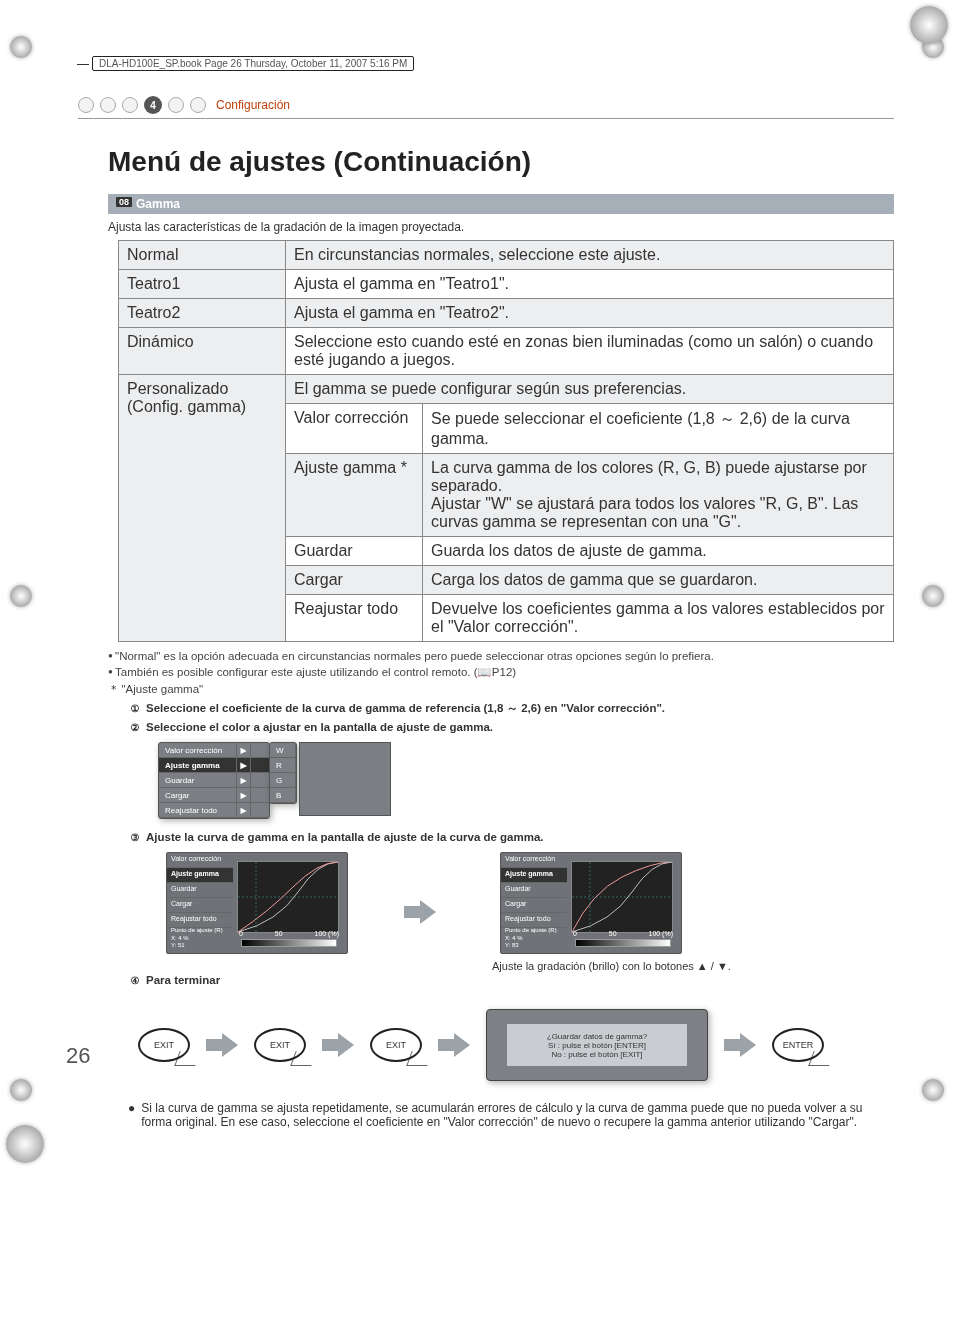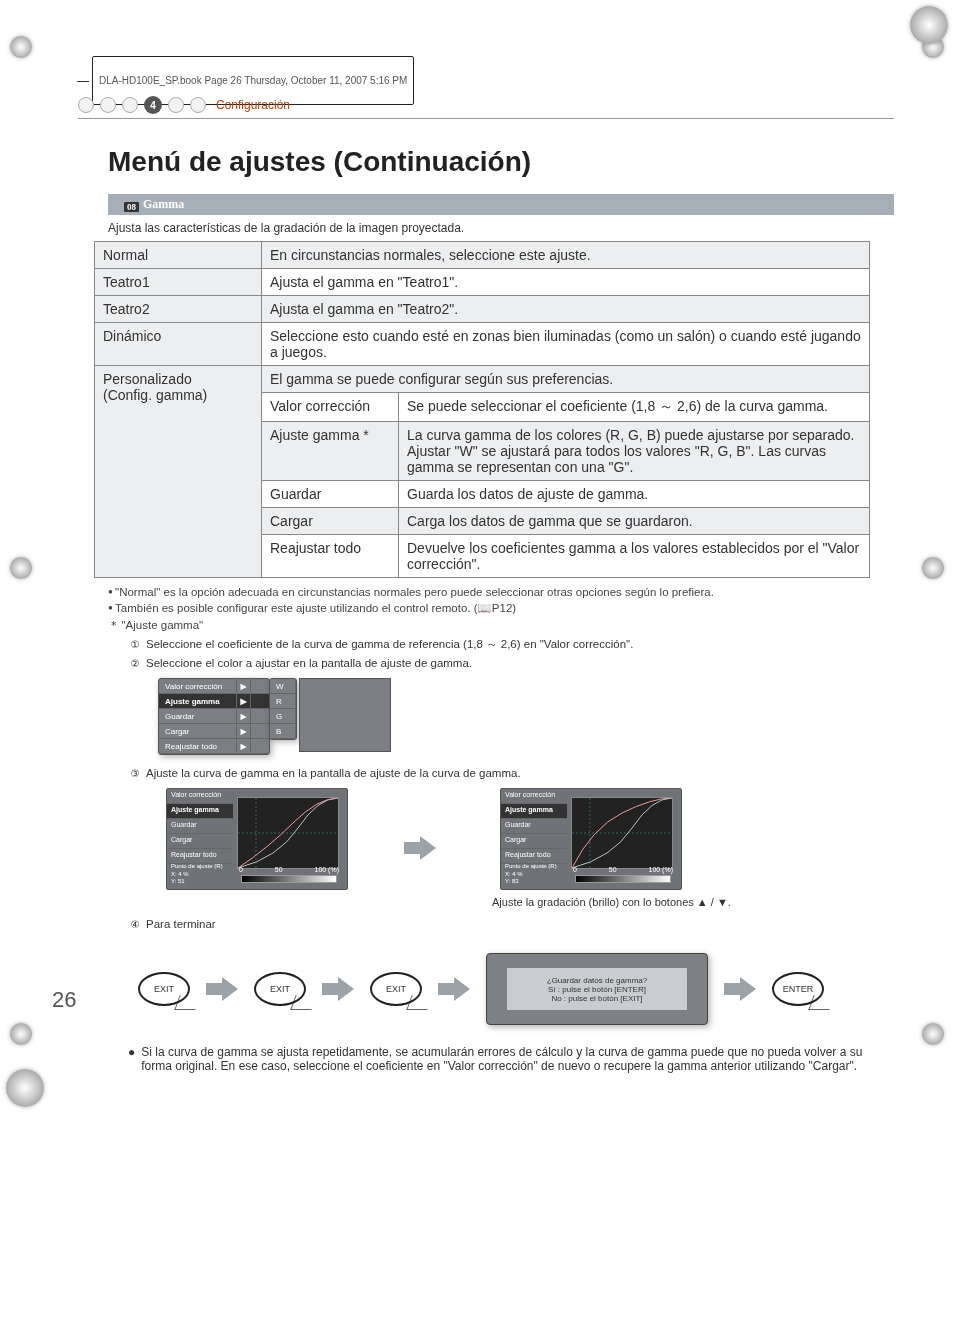--- a/index.html
+++ b/index.html
@@ -28,21 +28,21 @@
   .crop-xr { top: 50%; right: 10px; }
   .crop-big-l { width: 38px; height: 38px; bottom: 6px; left: 6px; }
   .crop-big-r { width: 38px; height: 38px; top: 6px; right: 6px; }
   .meta-line {
     position: absolute;
     top: 56px;
     left: 92px;
     font-size: 10px;
     color: #555;
     border: 1px solid #222;
-    padding: 18px 6px;
+    padding: 1px 6px;
     border-radius: 2px;
   }
   .meta-line::before {
     content: "";
     position: absolute;
     left: -16px;
     top: 50%;
     width: 12px;
     border-top: 1px solid #333;
   }
@@ -86,61 +86,60 @@
     background: #6b7b8c;
     color: #fff;
     font-weight: bold;
     padding: 4px 8px;
     font-size: 12px;
     margin-left: 30px;
   }
   .sub-bar {
     background: #a6afb8;
     color: #fff;
-    padding: 3px 16px;
+    padding: 3px 8px;
     font-size: 12px;
     font-weight: bold;
     display: flex;
-    align-items: flex-end;
+    align-items: flex-start;
     gap: 4px;
     margin-left: 30px;
-    font-family: Liberation Serif, serif;
   }
   .sub-bar .box {
     background: #333; color: #fff;
     font-size: 9px; padding: 0 3px;
     border-radius: 1px;
   }
   .desc {
     margin: 6px 0 6px 30px;
     font-size: 12px;
   }
   table.settings {
     border-collapse: collapse;
     width: calc(100% - 40px);
-    margin-left: 16px;
-    font-size: 14px;
+    margin-left: 40px;
+    font-size: 16px;
   }
   table.settings td {
     border: 1px solid #888;
     padding: 5px 8px;
     vertical-align: top;
     background: #fff;
   }
   table.settings td.alt { background: #edeef0; }
   table.settings .row-hdr { width: 150px; background: #edeef0; }
   .notes {
     margin: 8px 0 0 30px;
     font-size: 11.5px;
     color: #444;
   }
   .notes .bullet { margin: 3px 0; }
   .notes .bullet::before { content: "● "; font-size: 8px; vertical-align: 2px; }
   .notes .ast::before { content: "＊"; margin-right: 2px; }
-  .step { margin: 4px 0 4px 50px; font-size: 11.5px; }
+  .step { margin: 4px 0 4px 50px; font-size: 11.5px; font-weight: bold; }
   .step .cnum {
     display: inline-block; width: 14px; height: 14px;
     text-align: center;
     font-size: 10px; margin-right: 4px;
   }
   .menu-shot {
     display: inline-block;
     background: #7b7f84;
     border: 1px solid #555;
     border-radius: 3px;
@@ -270,21 +269,21 @@
     text-align: left;
   }
   .big-note {
     margin: 20px 0 0 50px;
     font-size: 12px;
     display: flex;
   }
   .big-note .dot { margin-right: 6px; }
   .page-num {
     position: absolute;
-    left: 52px;
+    left: 66px;
     bottom: 100px;
     font-size: 22px;
     color: #555;
   }
 </style>
 </head>
 <body>
 
 <div class="crop-mark crop-tl"></div>
 <div class="crop-mark crop-tr"></div>
@@ -492,21 +491,21 @@
         <div class="pt">
           <div>Punto de ajuste (R)</div>
           <div>X:  4  %</div>
           <div>Y:      83</div>
         </div>
       </div>
       <div class="cap" style="width:260px;">Ajuste la gradación (brillo) con lo botones ▲ / ▼.</div>
     </div>
   </div>
 
-  <div class="step" style="margin-top:10px"><span class="cnum">④</span><span>Para terminar</span></div>
+  <div class="step" style="margin-top:2px"><span class="cnum">④</span><span>Para terminar</span></div>
 
   <div style="margin-left:60px; margin-top:20px; display:flex; align-items:center; gap:10px;">
     <div class="hand-btn">
       <div class="oval">EXIT</div>
     </div>
     <div class="fat-arrow">
       <svg viewBox="0 0 32 24">
           <polygon points="0,6 16,6 16,0 32,12 16,24 16,18 0,18" fill="#9ba2a8"></polygon>
         </svg>
     </div>

